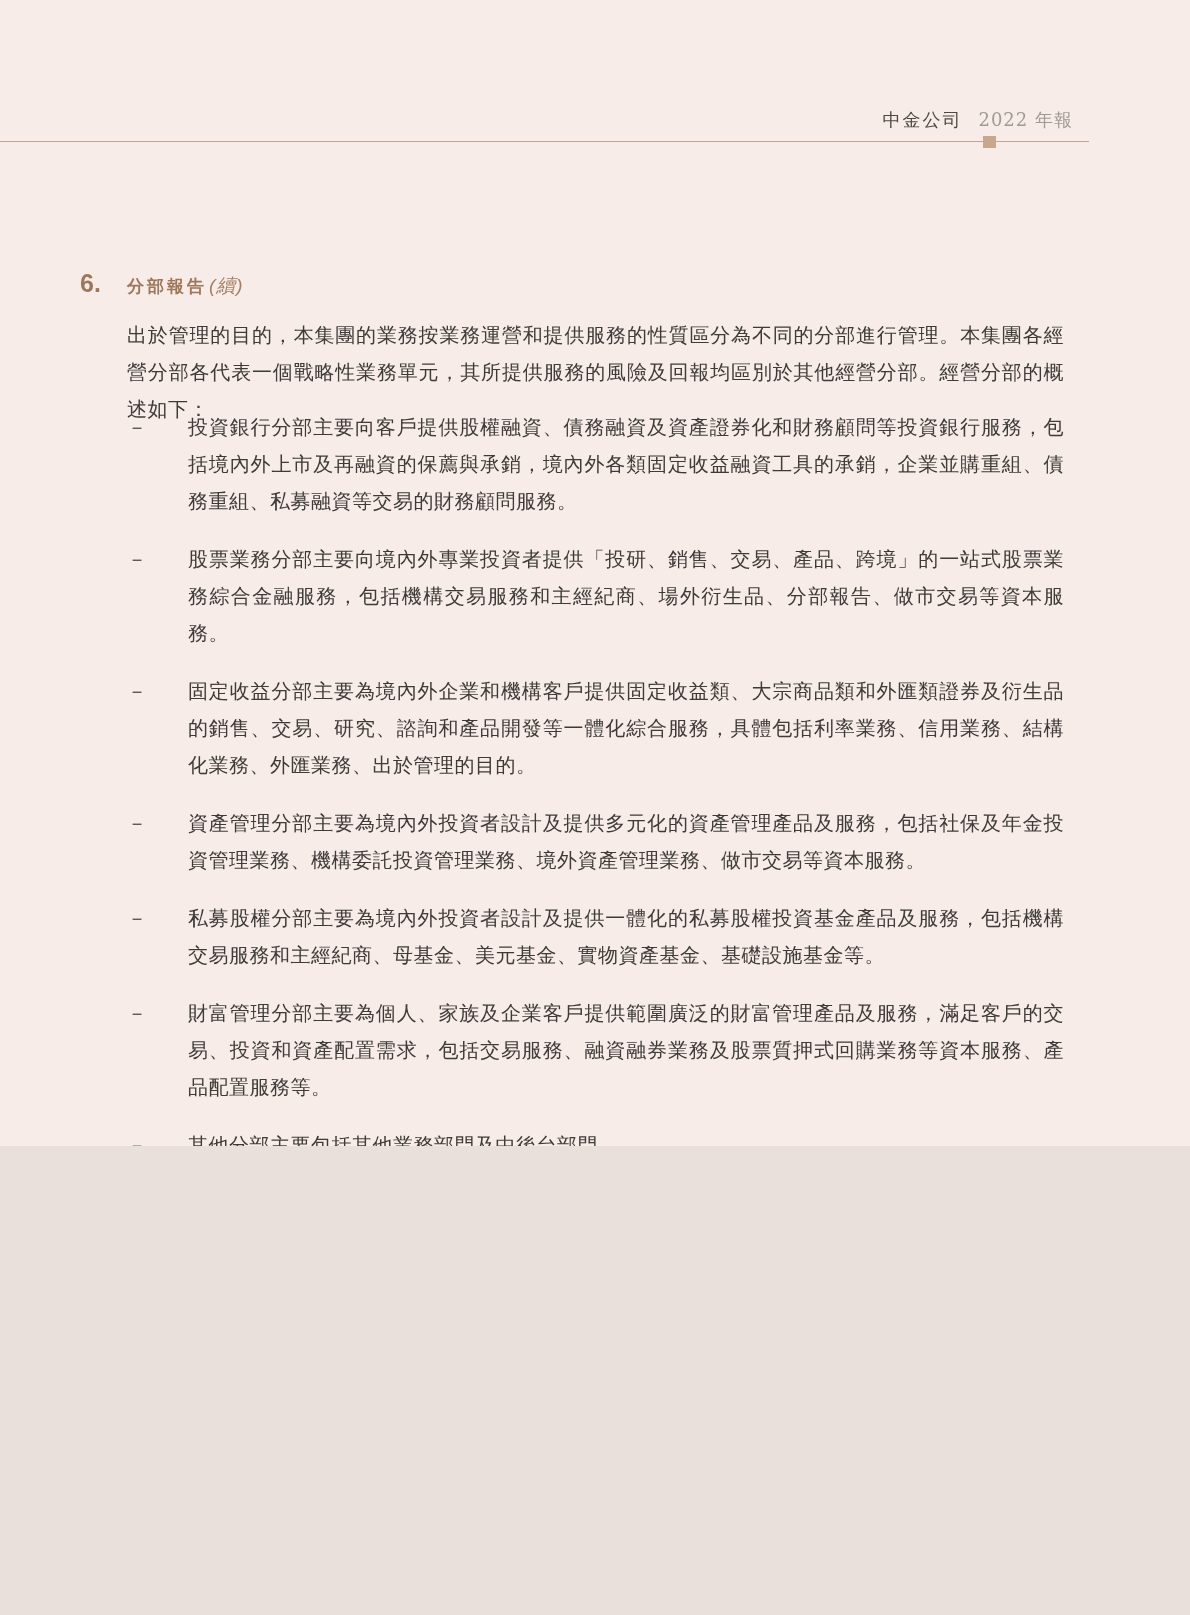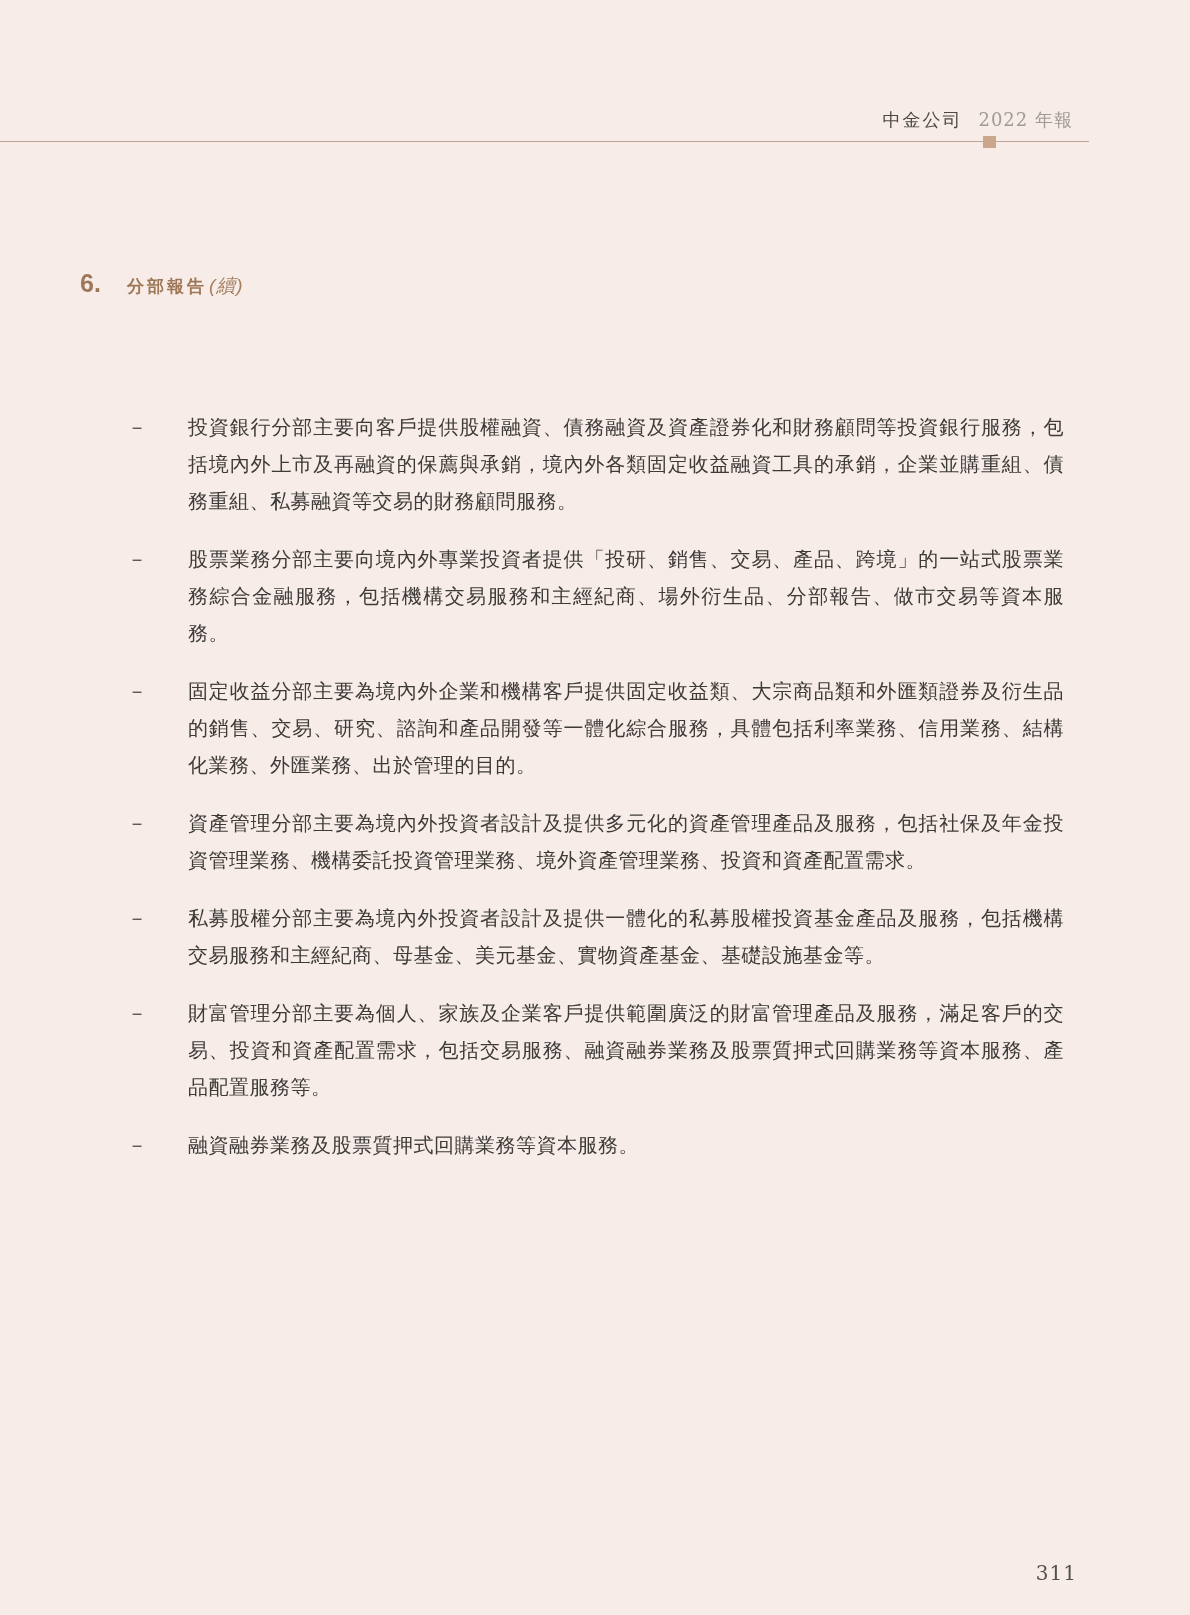--- a/index.html
+++ b/index.html
@@ -1,21 +1,21 @@
 <!DOCTYPE html>
 <html lang="zh-Hant"><head>
 <meta charset="utf-8">
 <style>
   html, body { margin: 0; padding: 0; }
   body { background: #e9e0dc; }
 
   .page {
     position: relative;
     width: 1190px;
-    height: 1615px;
+    height: 1146px;
     background: #f7ece8;
     overflow: hidden;
     font-family: "Liberation Sans", sans-serif;
     color: #3d3a38;
   }
 
   
   .running-header {
     position: absolute;
     top: 108px;
@@ -139,55 +139,56 @@
   </div>
   <div class="header-rule"></div>
   <div class="header-rule-square"></div>
 
   <div class="section-heading">
     <span class="section-number">6.</span>
     <span class="section-title">分部報告</span>
     <span class="section-continued">(續)</span>
   </div>
 
+  <div class="intro">出於管理的目的，本集團的業務按業務運營和提供服務的性質區分為不同的分部進行管理。本集團各經營分部各代表一個戰略性業務單元，其所提供服務的風險及回報均區別於其他經營分部。經營分部的概述如下：</div>
 
   <div class="bullet-list">
 
     <div class="bullet-item">
       <span class="bullet-marker">－</span>
       <div class="bullet-text">投資銀行分部主要向客戶提供股權融資、債務融資及資產證券化和財務顧問等投資銀行服務，包括境內外上市及再融資的保薦與承銷，境內外各類固定收益融資工具的承銷，企業並購重組、債務重組、私募融資等交易的財務顧問服務。</div>
     </div>
 
     <div class="bullet-item">
       <span class="bullet-marker">－</span>
       <div class="bullet-text">股票業務分部主要向境內外專業投資者提供「投研、銷售、交易、產品、跨境」的一站式股票業務綜合金融服務，包括機構交易服務和主經紀商、場外衍生品、分部報告、做市交易等資本服務。</div>
     </div>
 
     <div class="bullet-item">
       <span class="bullet-marker">－</span>
       <div class="bullet-text">固定收益分部主要為境內外企業和機構客戶提供固定收益類、大宗商品類和外匯類證券及衍生品的銷售、交易、研究、諮詢和產品開發等一體化綜合服務，具體包括利率業務、信用業務、結構化業務、外匯業務、出於管理的目的。</div>
     </div>
 
     <div class="bullet-item">
       <span class="bullet-marker">－</span>
-      <div class="bullet-text">資產管理分部主要為境內外投資者設計及提供多元化的資產管理產品及服務，包括社保及年金投資管理業務、機構委託投資管理業務、境外資產管理業務、投資和資產配置需求。</div>
+      <div class="bullet-text">資產管理分部主要為境內外投資者設計及提供多元化的資產管理產品及服務，包括社保及年金投資管理業務、機構委託投資管理業務、境外資產管理業務、做市交易等資本服務。</div>
     </div>
 
     <div class="bullet-item">
       <span class="bullet-marker">－</span>
       <div class="bullet-text">私募股權分部主要為境內外投資者設計及提供一體化的私募股權投資基金產品及服務，包括機構交易服務和主經紀商、母基金、美元基金、實物資產基金、基礎設施基金等。</div>
     </div>
 
     <div class="bullet-item">
       <span class="bullet-marker">－</span>
       <div class="bullet-text">財富管理分部主要為個人、家族及企業客戶提供範圍廣泛的財富管理產品及服務，滿足客戶的交易、投資和資產配置需求，包括交易服務、融資融券業務及股票質押式回購業務等資本服務、產品配置服務等。</div>
     </div>
 
     <div class="bullet-item">
       <span class="bullet-marker">－</span>
-      <div class="bullet-text">融資融券業務及股票質押式回購業務等資本服務。</div>
+      <div class="bullet-text">其他分部主要包括其他業務部門及中後台部門。</div>
     </div>
 
   </div>
 
   <div class="page-number">311</div>
 
 </div>
 
 </body></html>

